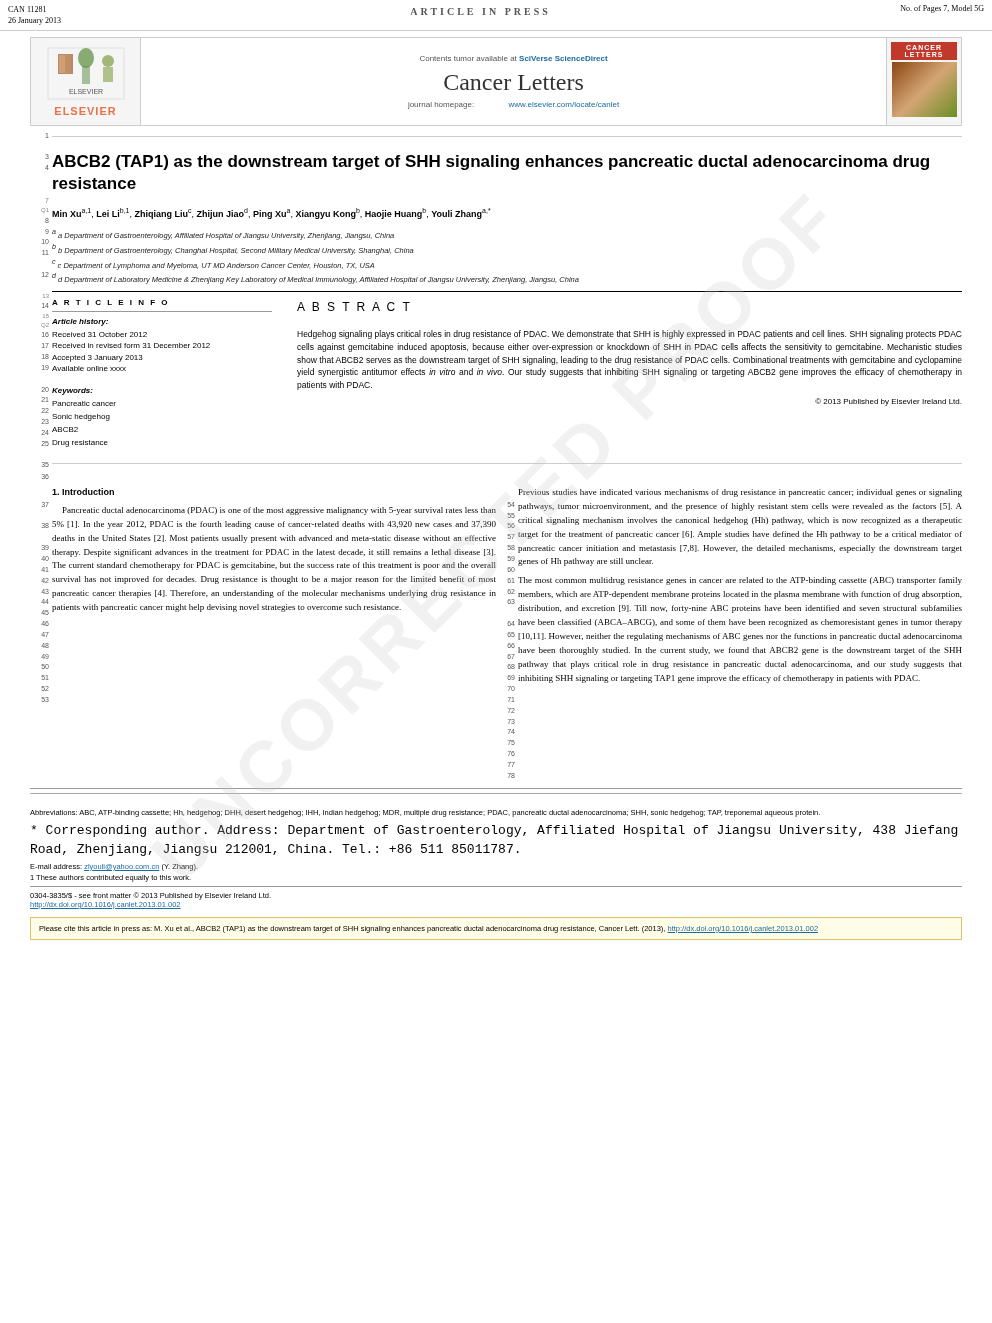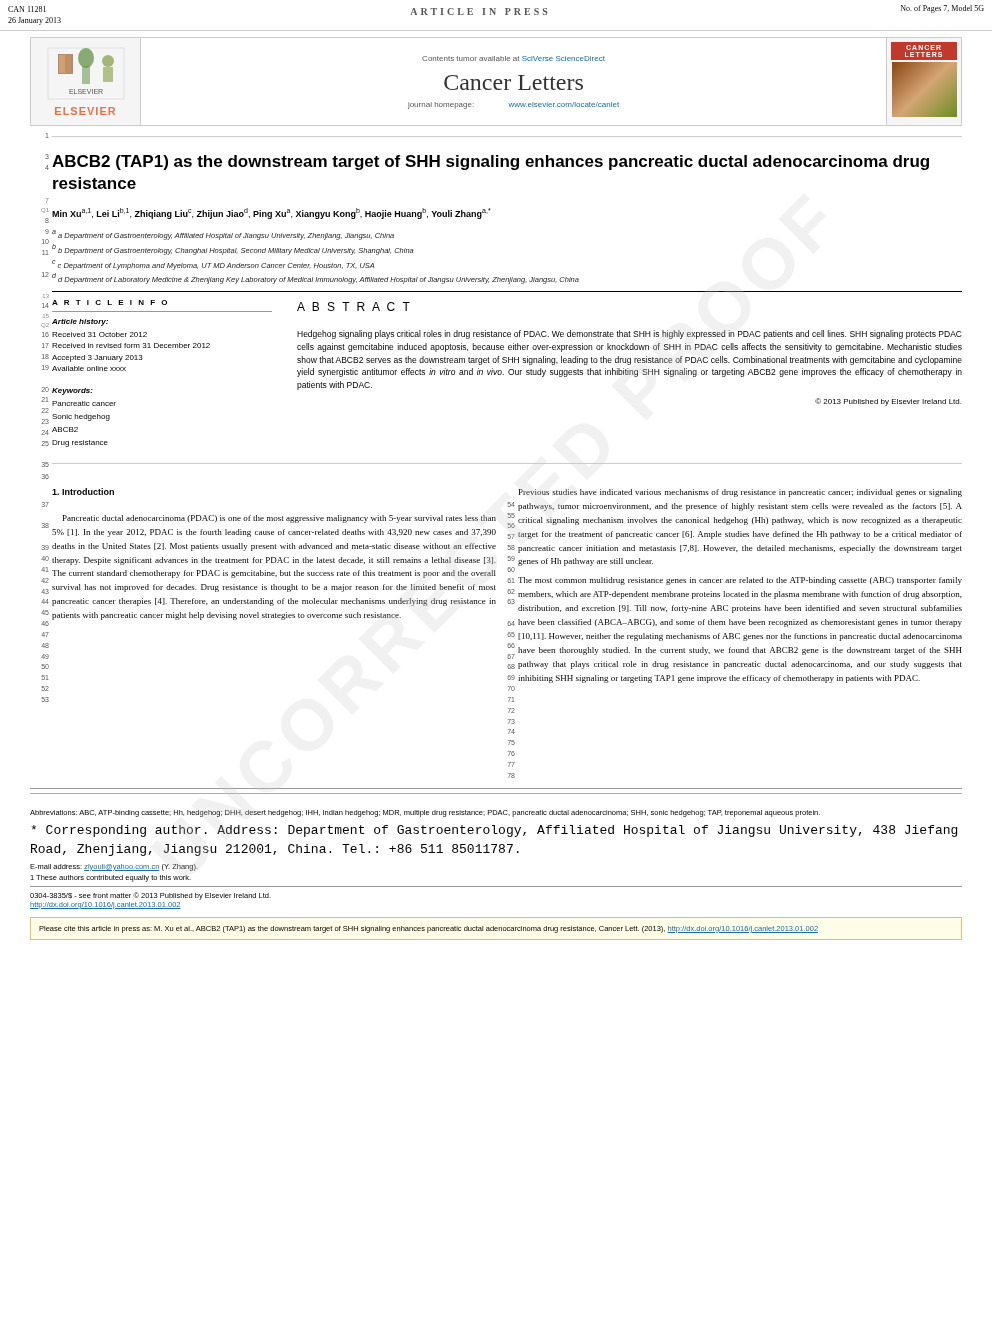--- a/index.html
+++ b/index.html
@@ -67,21 +67,21 @@
       align-items: center;
       justify-content: center;
       padding: 8px 20px;
     }
     .sciverse-line {
       font-size: 8px;
       color: #555;
       margin-bottom: 6px;
       font-family: Arial, sans-serif;
     }
-    .sciverse-link { color: #1a6b9e; }
+    .sciverse-link { color: #1a6b9e; font-weight: bold; }
     .journal-title {
       font-size: 24px;
       font-family: 'Times New Roman', Times, serif;
       color: #333;
       margin-bottom: 4px;
     }
     .journal-homepage {
       font-size: 8px;
       color: #555;
       font-family: Arial, sans-serif;
@@ -217,21 +217,21 @@
       font-family: Arial, sans-serif;
     }
     .body-col {
       flex: 1;
       text-align: justify;
       line-height: 1.55;
     }
     .section-heading {
       font-size: 9px;
       font-weight: bold;
-      margin-bottom: 12px;
+      margin-bottom: 4px;
       font-family: Arial, sans-serif;
     }
     .body-para {
       margin-bottom: 6px;
       text-indent: 10px;
     }
 
     
     .right-col-para {
       margin-bottom: 5px;

